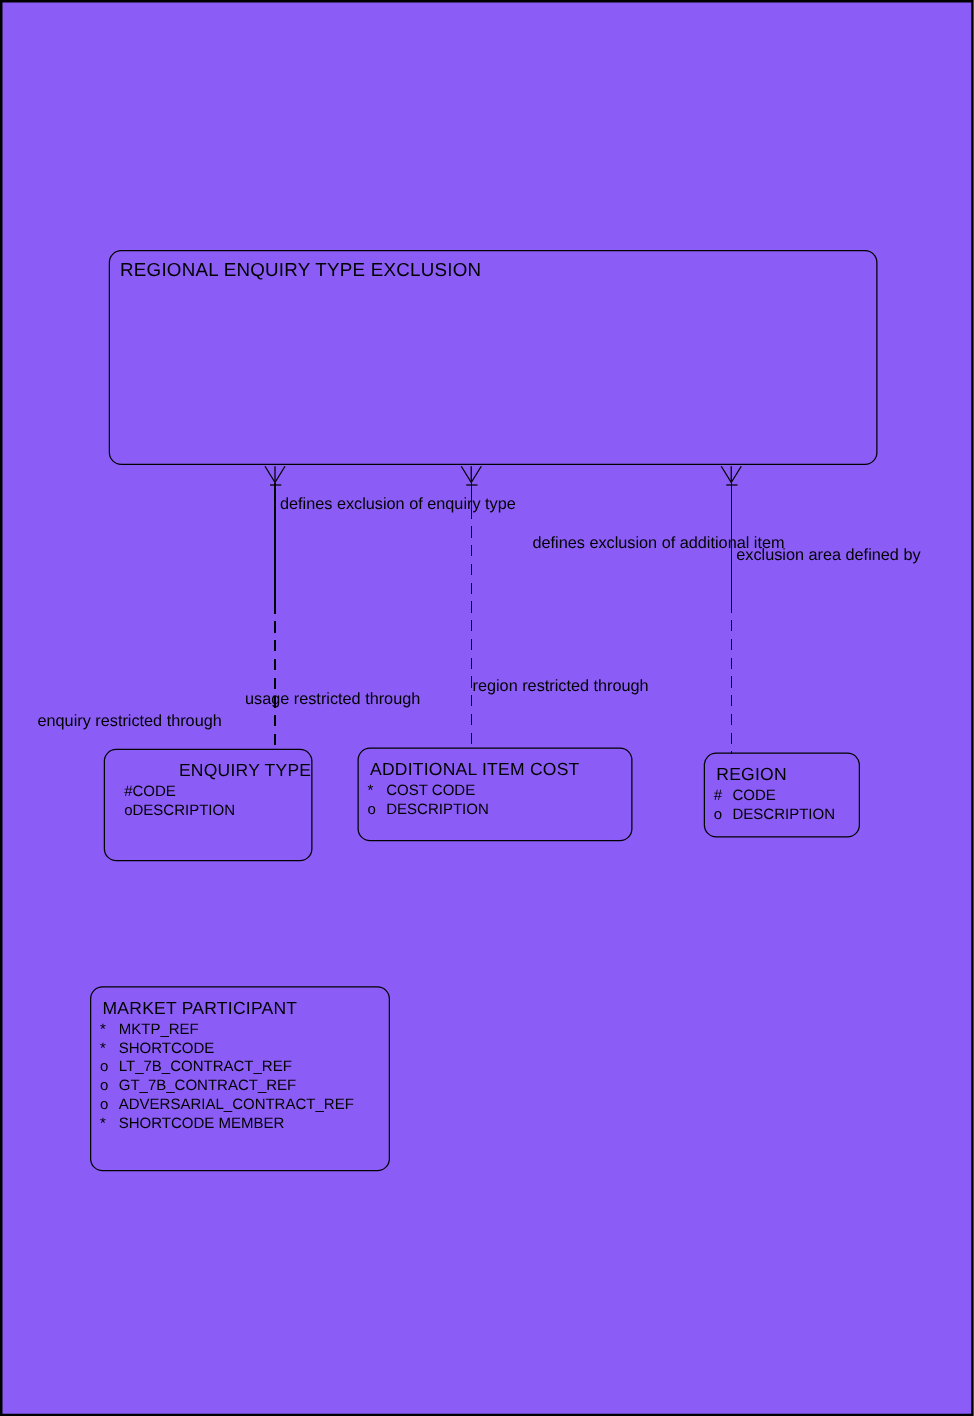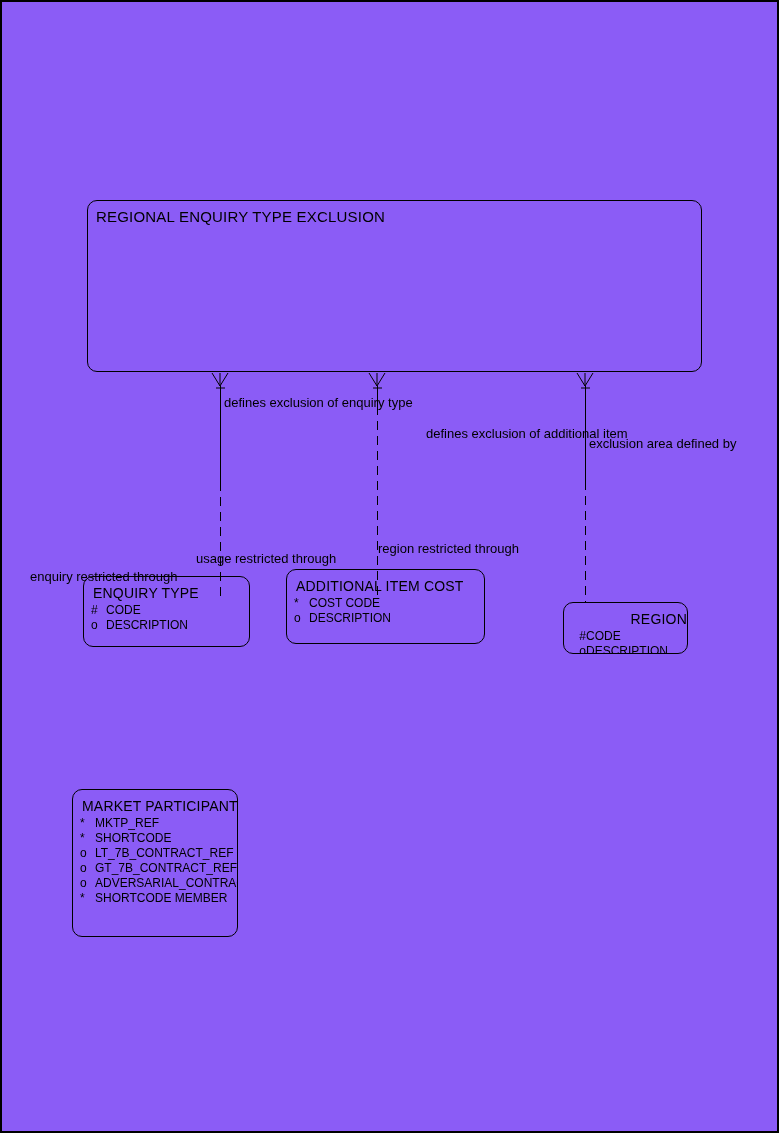--- a/index.html
+++ b/index.html
@@ -100,57 +100,57 @@
   </div>
 
   <div class="rel-label" style="left:222px; top:393px;">defines exclusion of enquiry type</div>
   <div class="rel-label" style="left:380px; top:424px;margin-left:44px;">defines exclusion of additional item</div>
   <div class="rel-label" style="left:587px; top:434px;">exclusion area defined by</div>
 
   <div class="rel-label" style="left:28px; top:567px;">enquiry restricted through</div>
   <div class="rel-label" style="left:194px; top:549px;">usage restricted through</div>
   <div class="rel-label" style="left:376px; top:539px;">region restricted through</div>
 
-  <div class="entity" style="left:81px; top:574px; width:167px; height:71px;">
+  <div class="entity" style="left:81px; top:597px; width:167px; height:90px;text-align:right;">
     <div class="entity-title">ENQUIRY TYPE</div>
     <div class="attr">
       <span class="attr-prefix">#</span>
       <span class="attr-name">CODE</span>
     </div>
     <div class="attr">
       <span class="attr-prefix">o</span>
       <span class="attr-name">DESCRIPTION</span>
     </div>
   </div>
 
-  <div class="entity" style="left:284px; top:567px; width:199px; height:75px;">
+  <div class="entity" style="left:284px; top:596px; width:220px; height:75px;">
     <div class="entity-title">ADDITIONAL ITEM COST</div>
     <div class="attr">
       <span class="attr-prefix">*</span>
       <span class="attr-name">COST CODE</span>
     </div>
     <div class="attr">
       <span class="attr-prefix">o</span>
       <span class="attr-name">DESCRIPTION</span>
     </div>
   </div>
 
-  <div class="entity" style="left:561px; top:600px; width:125px; height:52px;text-align:right;">
+  <div class="entity" style="left:561px; top:600px; width:125px; height:68px;">
     <div class="entity-title">REGION</div>
     <div class="attr">
       <span class="attr-prefix">#</span>
       <span class="attr-name">CODE</span>
     </div>
     <div class="attr">
       <span class="attr-prefix">o</span>
       <span class="attr-name">DESCRIPTION</span>
     </div>
   </div>
 
-  <div class="entity" style="left:70px; top:787px; width:166px; height:148px;">
+  <div class="entity" style="left:70px; top:787px; width:240px; height:148px;">
     <div class="entity-title">MARKET PARTICIPANT</div>
     <div class="attr">
       <span class="attr-prefix">*</span>
       <span class="attr-name">MKTP_REF</span>
     </div>
     <div class="attr">
       <span class="attr-prefix">*</span>
       <span class="attr-name">SHORTCODE</span>
     </div>
     <div class="attr">

